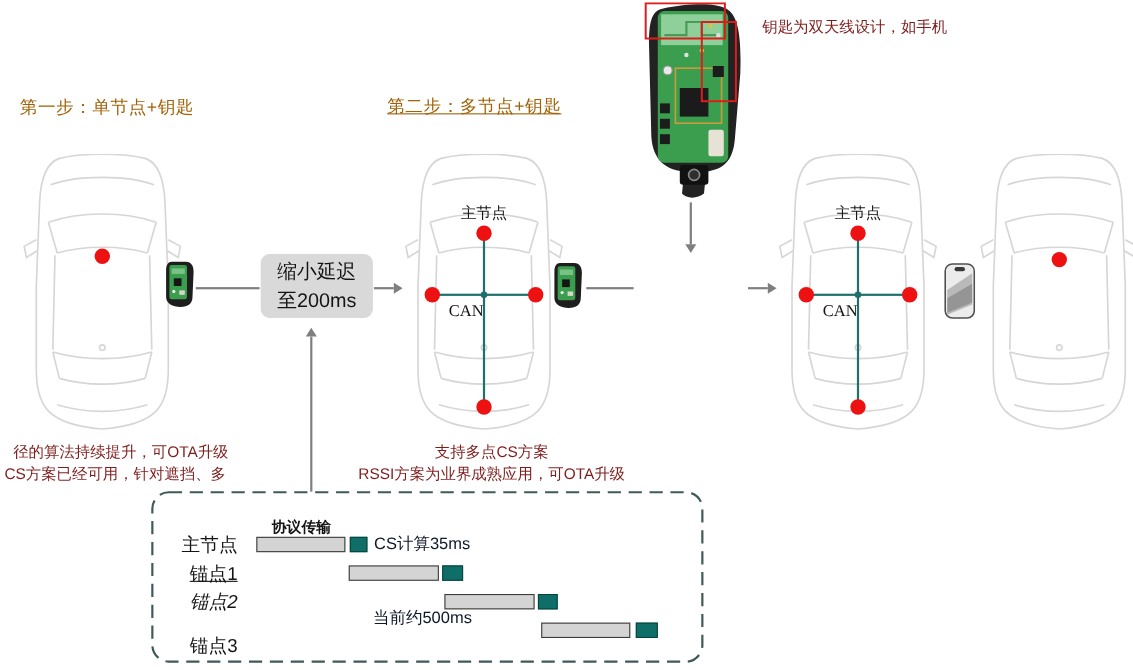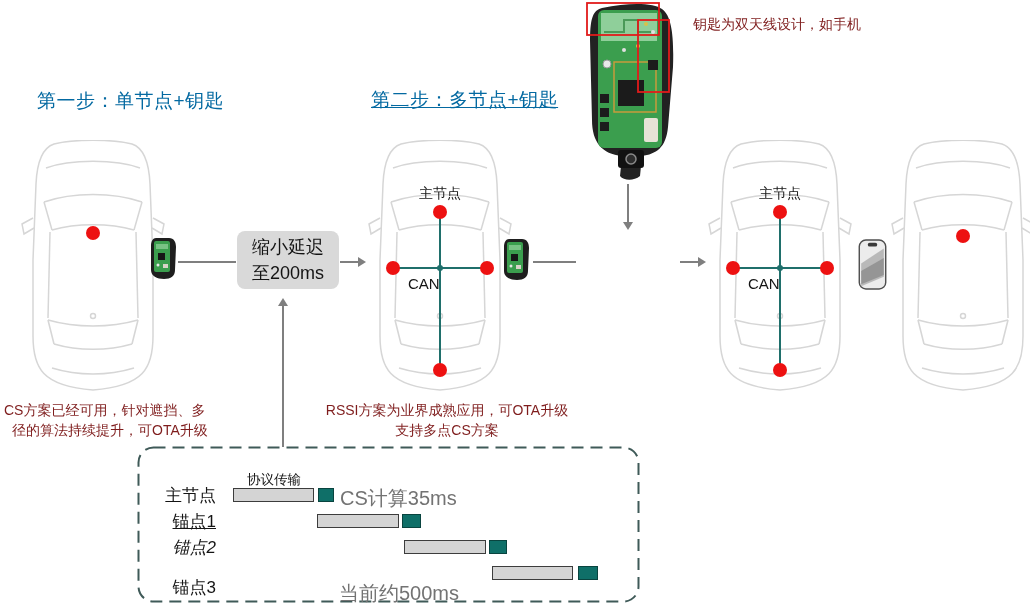--- a/index.html
+++ b/index.html
@@ -1,44 +1,44 @@
 <!DOCTYPE html>
 <html><head>
 <meta charset="utf-8">
 <style>
   * { margin:0; padding:0; box-sizing:border-box; }
   body { background:#fff; font-family:"Liberation Sans","DejaVu Sans",sans-serif; }
   #canvas { position:relative; width:1030px; height:609px; background:#ffffff; overflow:hidden; }
   .abs { position:absolute; }
-  .step-label { font-size:19px; color:#0369a1; white-space:nowrap; letter-spacing:0.5px;margin-left:19px; }
+  .step-label { font-size:16px; color:#a16207; white-space:nowrap; letter-spacing:0.5px; }
   .gray-box { background:#d9d9d9; border-radius:8px; display:flex; flex-direction:column;
               align-items:center; justify-content:center; font-size:18px; color:#141414;
               line-height:26px; text-align:center; white-space:nowrap; }
   .red-dot { width:14px; height:14px; border-radius:50%; background:#ed1111; }
   .teal-vline { width:1.5px; background:#1f6f6b; }
   .teal-hline { height:1.5px; background:#1f6f6b; }
   .teal-center-dot { width:6px; height:6px; border-radius:50%; background:#1f6f6b; }
   .node-label { font-size:14px; color:#141414; text-align:center; white-space:nowrap; }
-  .can-label { font-size:15px; color:#141414; white-space:nowrap; }
+  .can-label { font-size:15px; color:#141414; white-space:nowrap;font-family:Liberation Serif, serif; }
   .note { font-size:14px; color:#7f1d1d; line-height:20px; white-space:nowrap; }
   .hline { height:1.5px; background:#7f7f7f; }
   .vline { width:1.5px; background:#7f7f7f; }
   .tri-right { position:absolute; right:-8px; top:50%; transform:translateY(-50%);
                width:0; height:0; border-left:8px solid #7f7f7f;
                border-top:5px solid transparent; border-bottom:5px solid transparent; }
   .tri-down { position:absolute; bottom:-8px; left:50%; transform:translateX(-50%);
               width:0; height:0; border-top:8px solid #7f7f7f;
               border-left:5px solid transparent; border-right:5px solid transparent; }
   .tri-up { position:absolute; top:-8px; left:50%; transform:translateX(-50%);
             width:0; height:0; border-bottom:8px solid #7f7f7f;
             border-left:5px solid transparent; border-right:5px solid transparent; }
   .gantt-label { font-size:17px; color:#141414; text-align:right; white-space:nowrap; }
   .bar-gray { height:14px; background:#d4d4d4; border:1.5px solid #3c3c3c; }
   .bar-teal { height:14px; background:#0f6f68; border:1.5px solid #09443f; }
-  .teal-text { color:#737373; font-size:20px; white-space:nowrap; }
+  .teal-text { color:#0f172a; font-size:15px; white-space:nowrap; }
   .small-label { font-size:13.5px; color:#141414; text-align:center; white-space:nowrap; }
 </style>
 </head>
 <body>
 
 <svg width="0" height="0" style="position:absolute">
   <defs>
     <symbol id="car-top" viewBox="0 0 150 258">
       <g fill="none" stroke="#d6d6d6" stroke-width="1.5">
         <path d="M 36 4 C 56 -1 94 -1 114 4 C 126 8 131 22 132 44 L 135 120 L 135 196 C 135 228 126 246 75 250 C 24 246 15 228 15 196 L 15 120 L 18 44 C 19 22 24 8 36 4 Z"></path>
@@ -170,50 +170,50 @@
   <div class="abs red-dot" style="left:820px; top:261px;"></div>
   <div class="abs red-dot" style="left:773px; top:363px;"></div>
   <div class="abs can-label" style="left:748px; top:275px;">CAN</div>
   <svg class="abs" style="left:858px; top:239px;" width="29" height="51">
       <use href="#phone"></use>
     </svg>
 
   <div class="abs red-dot" style="left:956px; top:229px;"></div>
 
   <div class="abs note" style="left:4px; top:400px;">
+    <span style="display:block; margin-left:8px;">径的算法持续提升，可OTA升级</span>
     <span style="display:block">CS方案已经可用，针对遮挡、多</span>
-    <span style="display:block; margin-left:8px;">径的算法持续提升，可OTA升级</span>
   </div>
   <div class="abs note" style="left:325px; top:400px; width:244px; text-align:center;">
+    <span style="display:block">支持多点CS方案</span>
     <span style="display:block">RSSI方案为业界成熟应用，可OTA升级</span>
-    <span style="display:block">支持多点CS方案</span>
   </div>
 
   <div class="abs vline" style="left:282px; top:306px; height:141px;">
       <span class="tri-up"></span>
     </div>
 
   <svg class="abs" style="left:137px; top:446px;" width="503" height="157">
     <rect x="1.5" y="1.5" width="500" height="154" rx="15" fill="none" stroke="#3f5a58" stroke-width="2" stroke-dasharray="12 7"></rect>
   </svg>
 
-  <div class="abs small-label" style="left:243px; top:471px; width:62px;">协议传输</div>
+  <div class="abs small-label" style="left:243px; top:471px; width:62px;font-weight:bold;">协议传输</div>
 
   <div class="abs gantt-label" style="left:156px; top:484px; width:60px;">主节点</div>
   <div class="abs bar-gray" style="left:233px; top:488px; width:81px;"></div>
   <div class="abs bar-teal" style="left:318px; top:488px; width:16px;"></div>
   <div class="abs teal-text" style="left:340px; top:485px;">CS计算35ms</div>
 
   <div class="abs gantt-label" style="left:156px; top:510px; width:60px;text-decoration:underline;">锚点1</div>
   <div class="abs bar-gray" style="left:317px; top:514px; width:82px;"></div>
   <div class="abs bar-teal" style="left:402px; top:514px; width:19px;"></div>
 
   <div class="abs gantt-label" style="left:156px; top:536px; width:60px;font-style:italic;">锚点2</div>
   <div class="abs bar-gray" style="left:404px; top:540px; width:82px;"></div>
   <div class="abs bar-teal" style="left:489px; top:540px; width:18px;"></div>
 
   <div class="abs gantt-label" style="left:156px; top:576px; width:60px;">锚点3</div>
   <div class="abs bar-gray" style="left:492px; top:566px; width:81px;"></div>
   <div class="abs bar-teal" style="left:578px; top:566px; width:20px;"></div>
 
-  <div class="abs teal-text" style="left:339px; top:580px;">当前约500ms</div>
+  <div class="abs teal-text" style="left:339px; top:552px;">当前约500ms</div>
 
 </div>
 
 </body></html>

